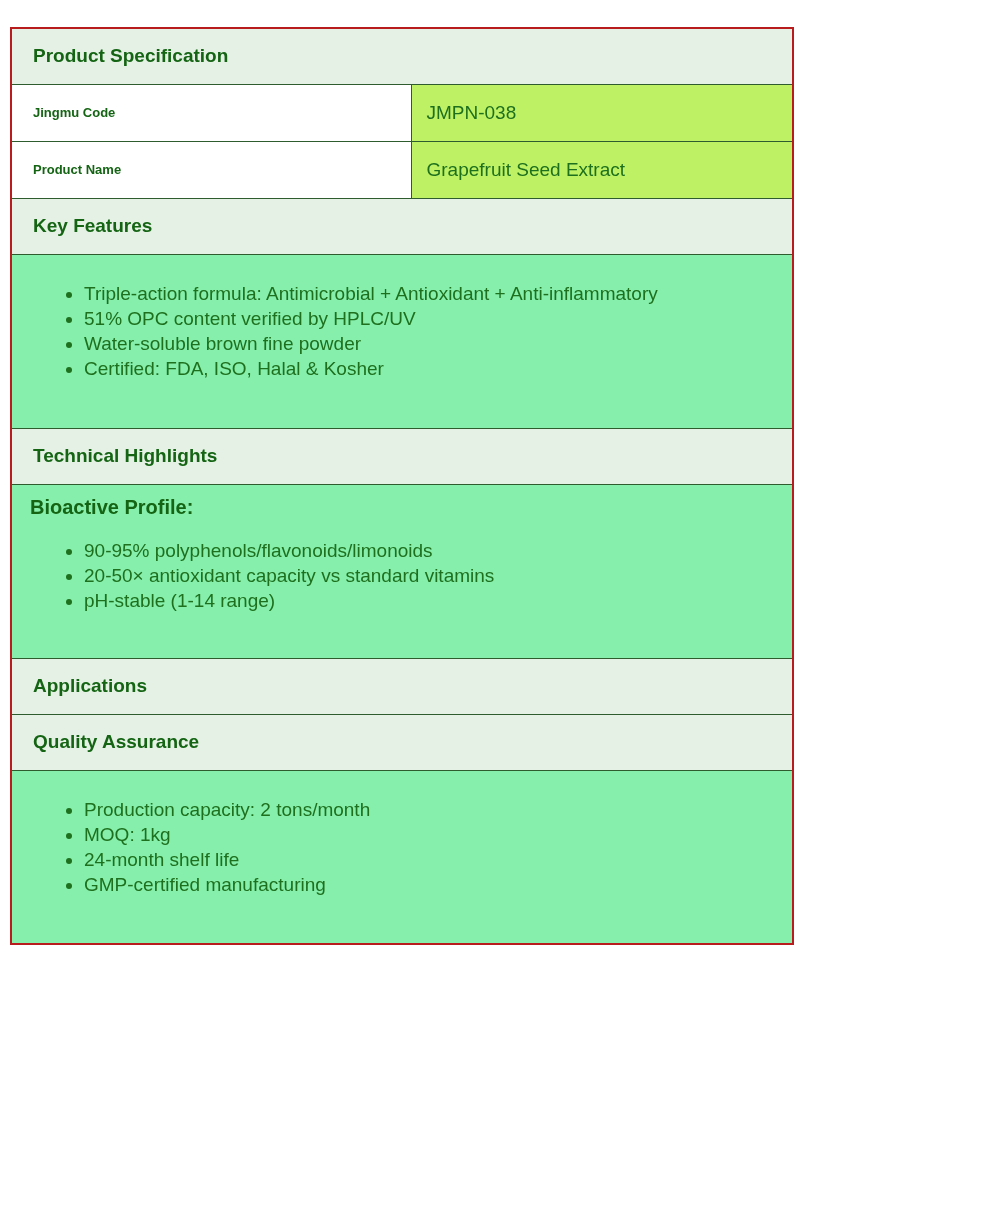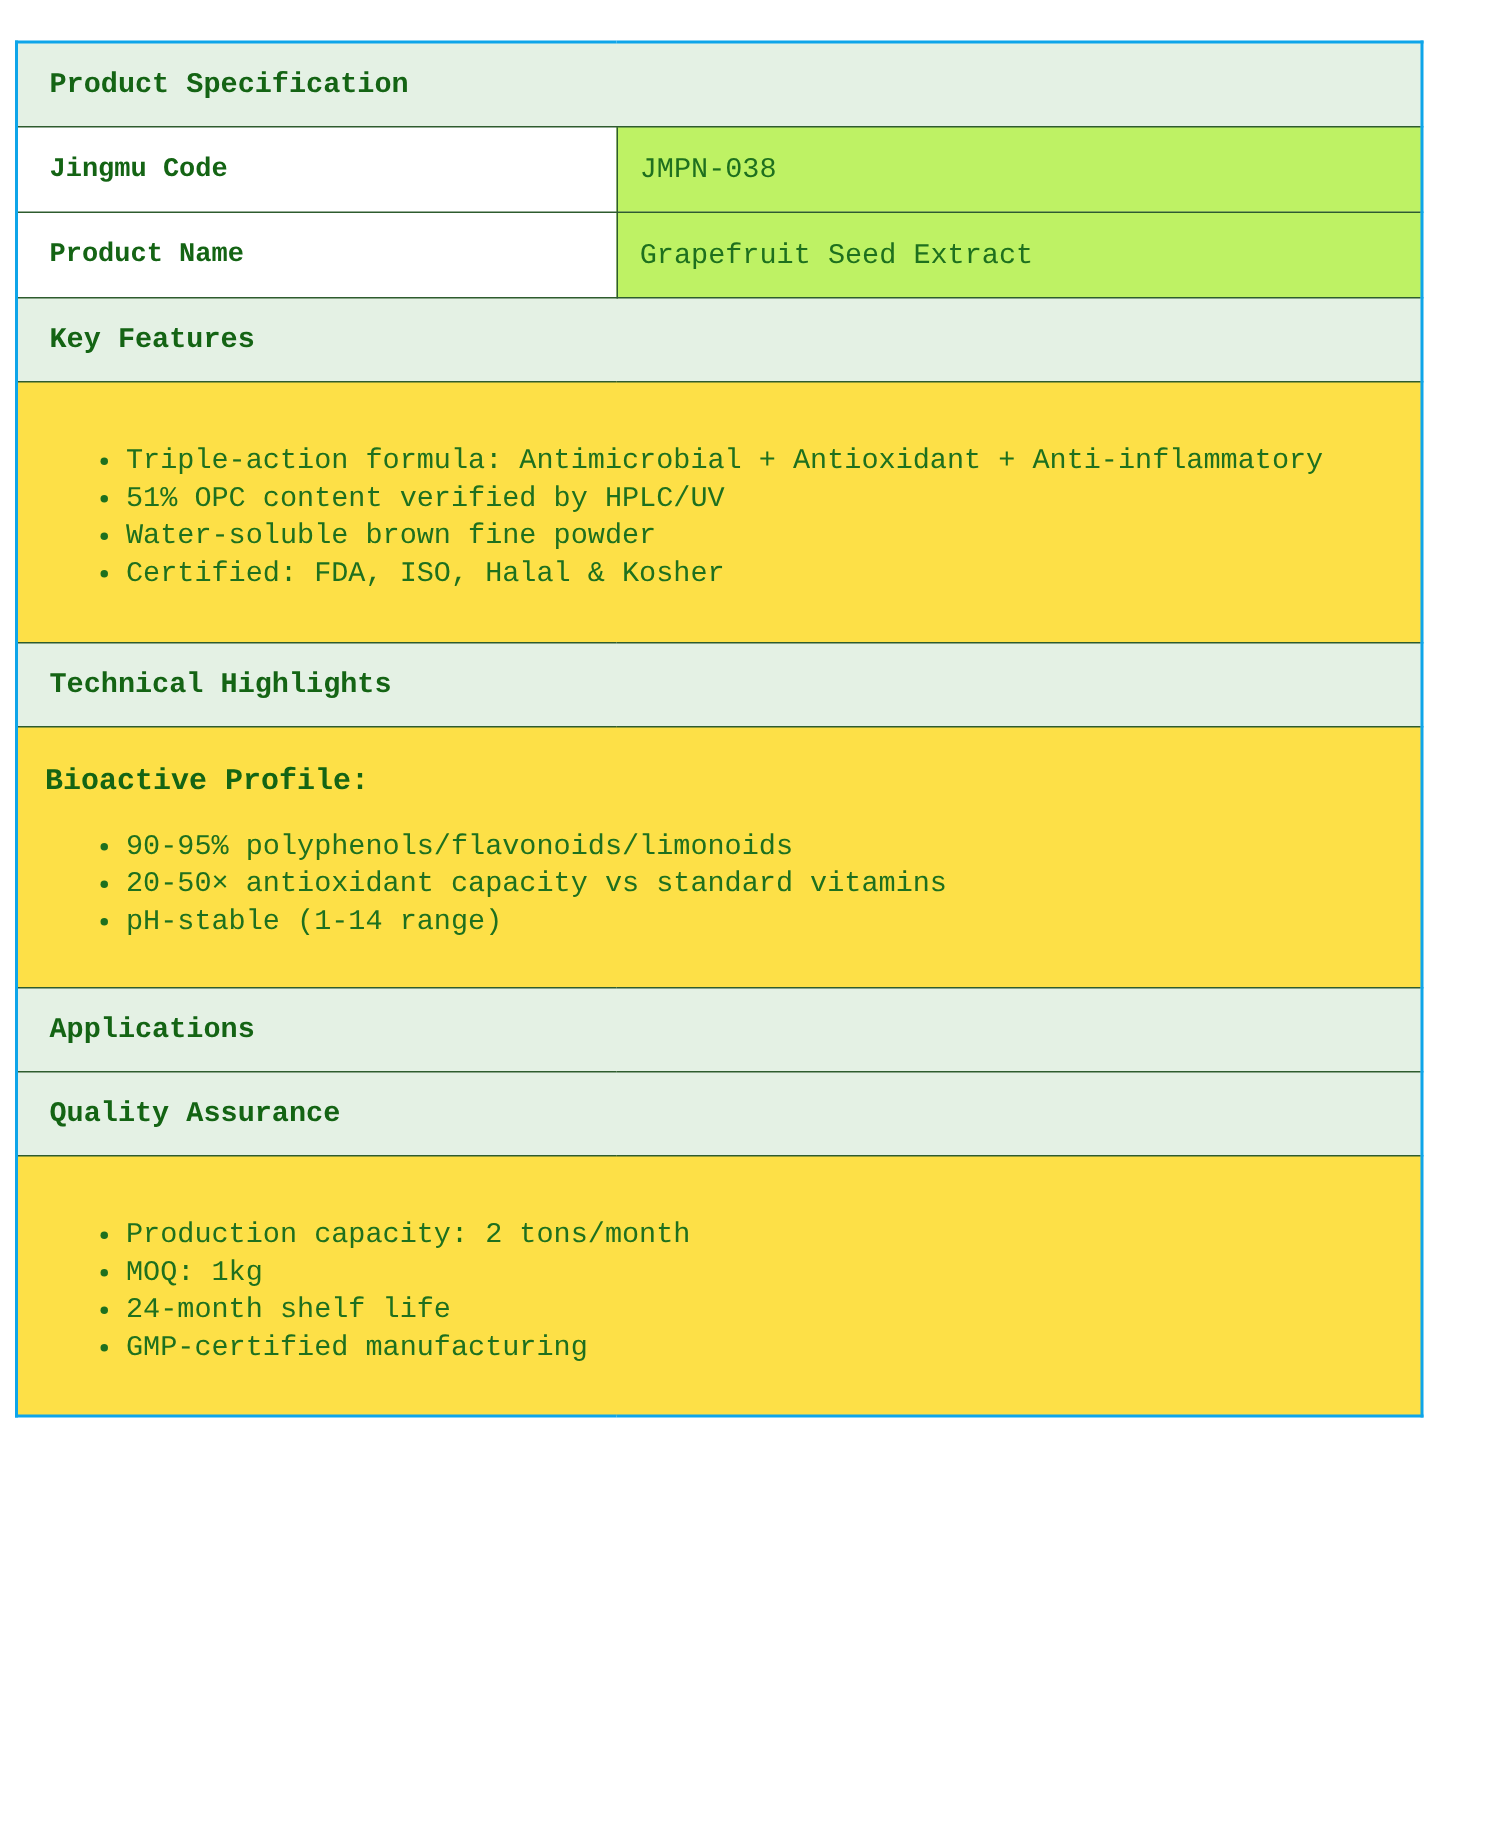--- a/index.html
+++ b/index.html
@@ -12,60 +12,59 @@
   .page {
     position: relative;
     width: 1000px;
     height: 1214px;
     background: #ffffff;
   }
   table.spec-table {
     position: absolute;
     left: 10px;
     top: 27px;
-    width: 939px;
+    width: 784px;
     border-collapse: collapse;
-    border: 2px solid #0ea5e9;
-    font-family: Liberation Mono, monospace;
+    border: 2px solid #b91c1c;
   }
   table.spec-table td {
     border: 1px solid #2e5c2e;
   }
   td.section-header {
     background: #e4f1e4;
     color: #146414;
     font-weight: bold;
     font-size: 19px;
     height: 56px;
     padding: 0 10px 0 21px;
     vertical-align: middle;
   }
   td.label-cell {
     width: 400px;
     color: #146414;
     font-weight: bold;
-    font-size: 18px;
+    font-size: 13px;
     height: 57px;
     padding: 0 10px 0 21px;
     vertical-align: middle;
     background: #ffffff;
   }
   td.value-cell {
     color: #1e701e;
     font-size: 19px;
     padding: 0 10px 0 15px;
     vertical-align: middle;
     background: #bef264;
   }
   td.content-cell {
-    background: #fde047;
+    background: #86efac;
     color: #1e701e;
     font-size: 19px;
     height: 174px;
-    padding: 22px 18px;
+    padding: 8px 18px;
     vertical-align: top;
   }
   .sub-heading {
     margin: 2px 0 18px 0;
     font-weight: bold;
     color: #146414;
     font-size: 20px;
     line-height: 25px;
   }
   td.content-cell ul {

